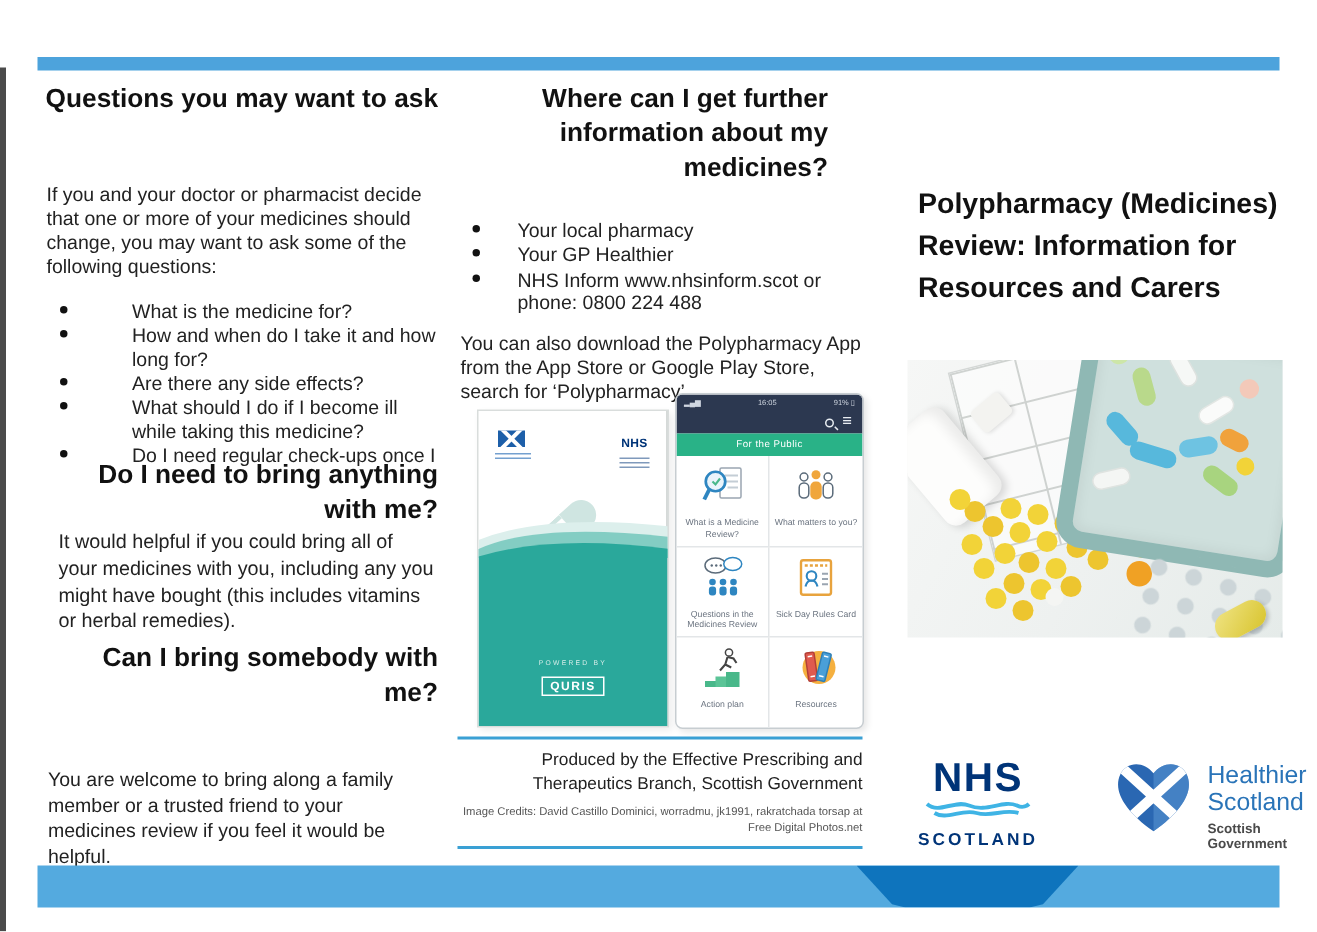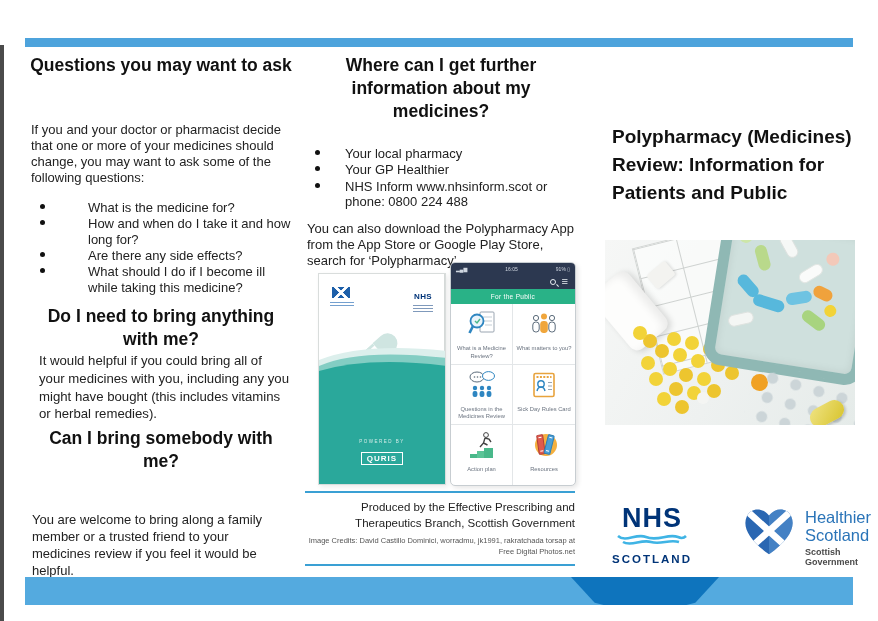--- a/index.html
+++ b/index.html
@@ -9,21 +9,21 @@
   .abs { position:absolute; }
 
   
   .top-bar { left:25px; top:38px; width:828px; height:9px; background:#4da3dc; }
   .bottom-bar { left:25px; top:577px; width:828px; height:28px; background:#54aadf; }
   .bottom-tab { left:571px; top:577px; width:148px; height:28px; background:#0e74bd;
                 clip-path:polygon(0 0,100% 0,84% 92%,78% 100%,22% 100%,16% 92%); }
   .page-edge { left:0; top:45px; width:4px; height:576px; background:#4b4b4b; }
 
   
-  .col-heading { font-weight:bold; font-size:17.5px; color:#111; text-align:center; line-height:1.32; }
+  .col-heading { font-weight:bold; font-size:17.5px; color:#111; text-align:right; line-height:1.32; }
   .body-text { font-size:13px; color:#222; line-height:1.22; }
   ul.blist { list-style:none; }
   ul.blist li { position:relative; font-size:13px; color:#222; line-height:1.18; margin-bottom:1px; }
   ul.blist li .dot { position:absolute; left:10px; top:4px; width:5px; height:5px; border-radius:50%; background:#111; }
   .blist-left li { padding-left:58px; }
   .blist-left li .dot { left:12px; }
   .blist-mid li { padding-left:40px; }
   .blist-mid li .dot { left:14px; }
 
   .left-col { left:30px; width:262px; }
@@ -109,20 +109,21 @@
   <div class="abs top-bar"></div>
   <div class="abs page-edge"></div>
 
   <div class="abs left-col col-heading" style="top:54px;">Questions you may want to ask</div>
   <div class="abs left-col body-text" style="top:122px; left:31px;">If you and your doctor or pharmacist decide that one or more of your medicines should change, you may want to ask some of the following questions:</div>
   <ul class="abs left-col blist blist-left" style="top:200px;">
     <li><span class="dot"></span><span>What is the medicine for?</span></li>
     <li><span class="dot"></span><span>How and when do I take it and how long for?</span></li>
     <li><span class="dot"></span><span>Are there any side effects?</span></li>
     <li><span class="dot"></span><span>What should I do if I become ill while taking this medicine?</span></li>
+    <li><span class="dot"></span><span>Do I need regular check-ups once I</span></li>
   </ul>
   <div class="abs left-col col-heading" style="top:305px;">Do I need to bring anything with me?</div>
   <div class="abs body-text" style="top:352px; left:39px; width:250px; font-size:13.2px; line-height:1.35;">It would helpful if you could bring all of your medicines with you, including any you might have bought (this includes vitamins or herbal remedies).</div>
   <div class="abs left-col col-heading" style="top:427px;">Can I bring somebody with me?</div>
   <div class="abs body-text" style="top:512px; left:32px; width:256px; line-height:1.3;">You are welcome to bring along a family member or a trusted friend to your medicines review if you feel it would be helpful.</div>
 
   <div class="abs col-heading" style="top:54px; left:330px; width:222px;">Where can I get further information about my medicines?</div>
   <ul class="abs mid-col blist blist-mid" style="top:133px;">
     <li><span class="dot"></span><span>Your local pharmacy</span></li>
     <li><span class="dot"></span><span>Your GP Healthier</span></li>
@@ -253,21 +254,21 @@
         <span class="tile-label">Resources</span>
       </div>
     </div>
   </div>
 
   <div class="abs rule" style="top:491px;"></div>
   <div class="abs produced">Produced by the Effective Prescribing and Therapeutics Branch, Scottish Government</div>
   <div class="abs credits">Image Credits: David Castillo Dominici, worradmu, jk1991, rakratchada torsap at Free Digital Photos.net</div>
   <div class="abs rule" style="top:564px;"></div>
 
-  <div class="abs cover-title">Polypharmacy (Medicines) Review: Information for Patients and Public</div>
+  <div class="abs cover-title">Polypharmacy (Medicines) Review: Information for Resources and Carers</div>
 
   <div class="abs photo">
     <div class="abs form-grid"></div>
     <div class="abs bottle-body"></div>
     <div class="abs bottle-neck"></div>
     <div class="abs pill-cluster"></div>
     <div class="abs white-pill-a"></div>
     <div class="abs orange-pill"></div>
     <div class="abs small-yellow"></div>
     <div class="abs tray">

